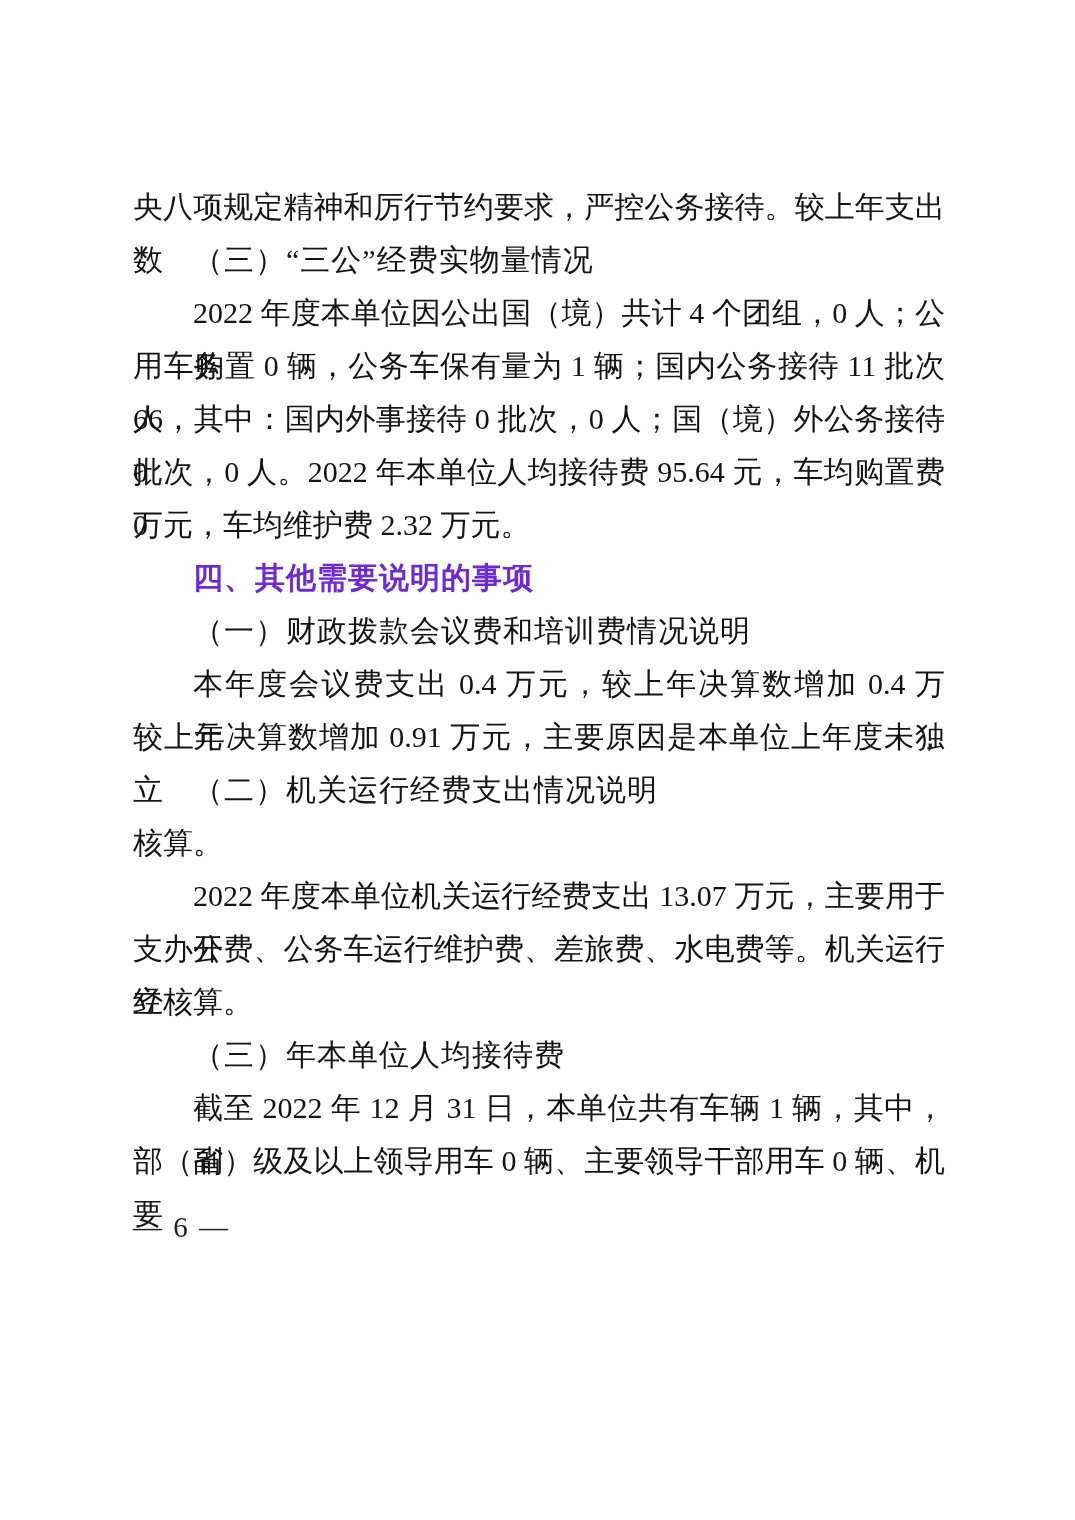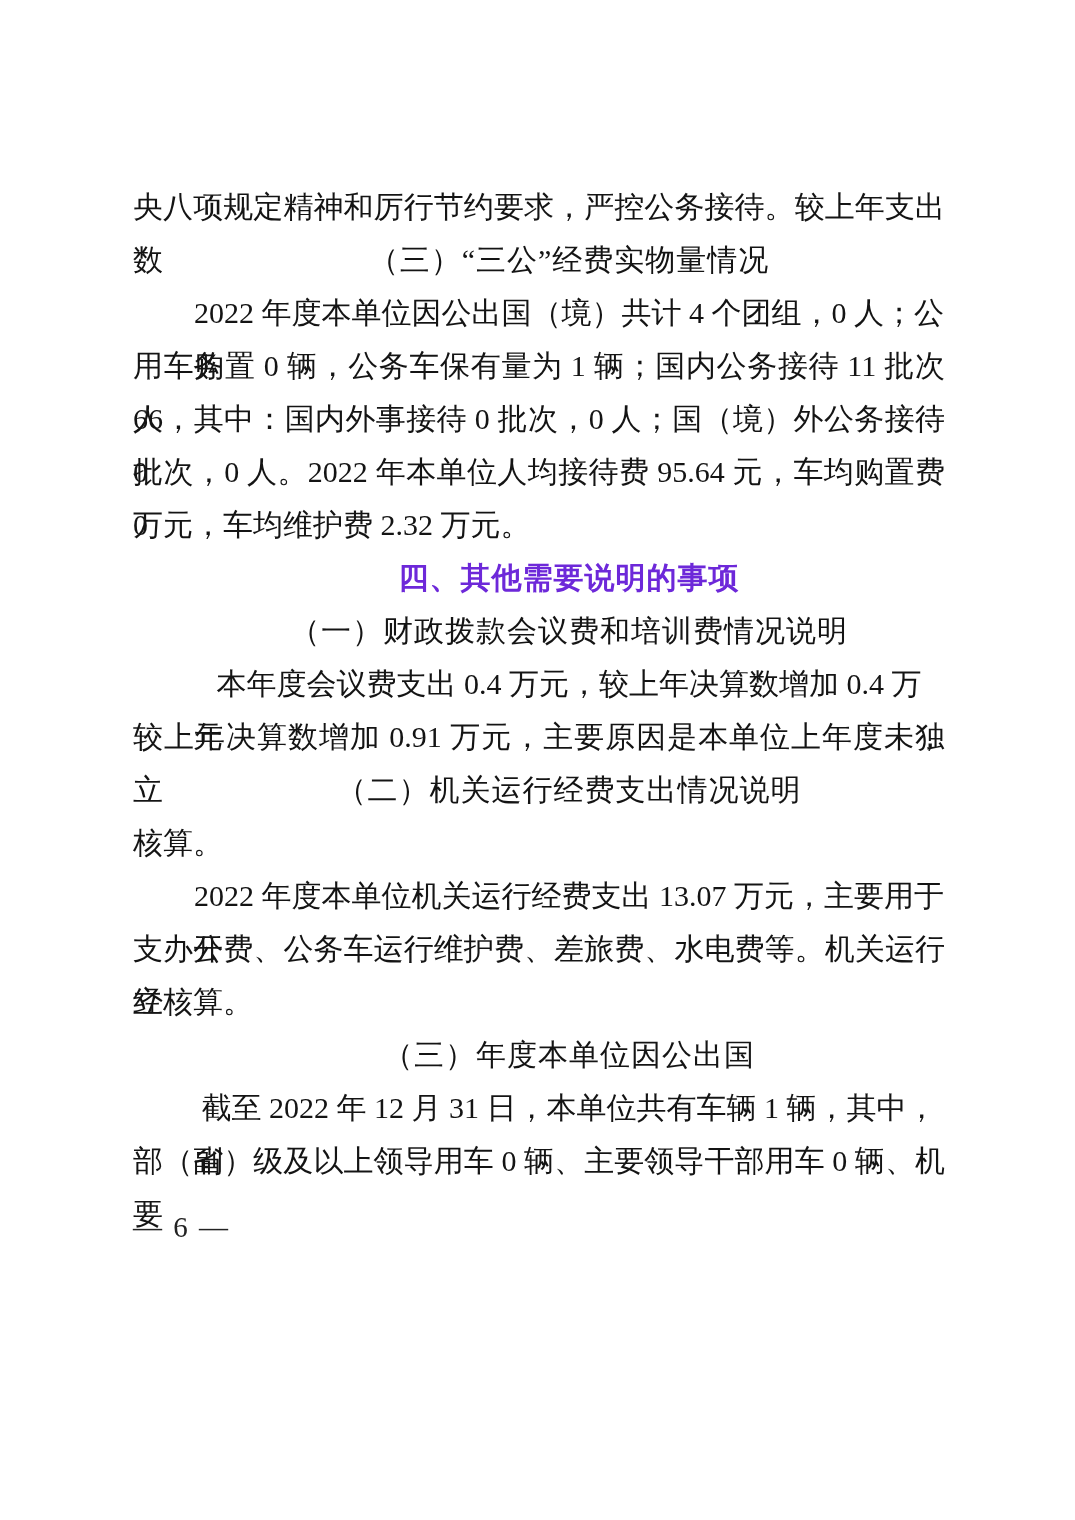--- a/index.html
+++ b/index.html
@@ -30,21 +30,20 @@
   }
   
   .j {
     text-align: justify;
     text-align-last: justify;
     white-space: normal;
   }
   
   .ind {
     padding-left: 60px;
-    text-align: center;
   }
   
   .hei {
     font-family: "Liberation Sans", sans-serif;
     font-weight: bold;
     letter-spacing: 1px;
     color: #6d28d9;
   }
   
   .kai {
@@ -72,18 +71,18 @@
   <div class="ln">万元，车均维护费 2.32 万元。</div>
   <div class="ln hei ind">四、其他需要说明的事项</div>
   <div class="ln kai ind">（一）财政拨款会议费和培训费情况说明</div>
   <div class="ln j ind">本年度会议费支出 0.4 万元，较上年决算数增加 0.4 万元，</div>
   <div class="ln j">较上年决算数增加 0.91 万元，主要原因是本单位上年度未独立</div>
   <div class="ln kai ind">（二）机关运行经费支出情况说明</div>
   <div class="ln">核算。</div>
   <div class="ln j ind">2022 年度本单位机关运行经费支出 13.07 万元，主要用于开</div>
   <div class="ln j">支办公费、公务车运行维护费、差旅费、水电费等。机关运行经</div>
   <div class="ln">立核算。</div>
-  <div class="ln kai ind">（三）年度本单位因公出国</div>
+  <div class="ln kai ind">（三）年本单位人均接待费</div>
   <div class="ln j ind">截至 2022 年 12 月 31 日，本单位共有车辆 1 辆，其中，副</div>
   <div class="ln j">部（省）级及以上领导用车 0 辆、主要领导干部用车 0 辆、机要</div>
 
   <div class="footer">— 6 —</div>
 </div>
 
 </body></html>

